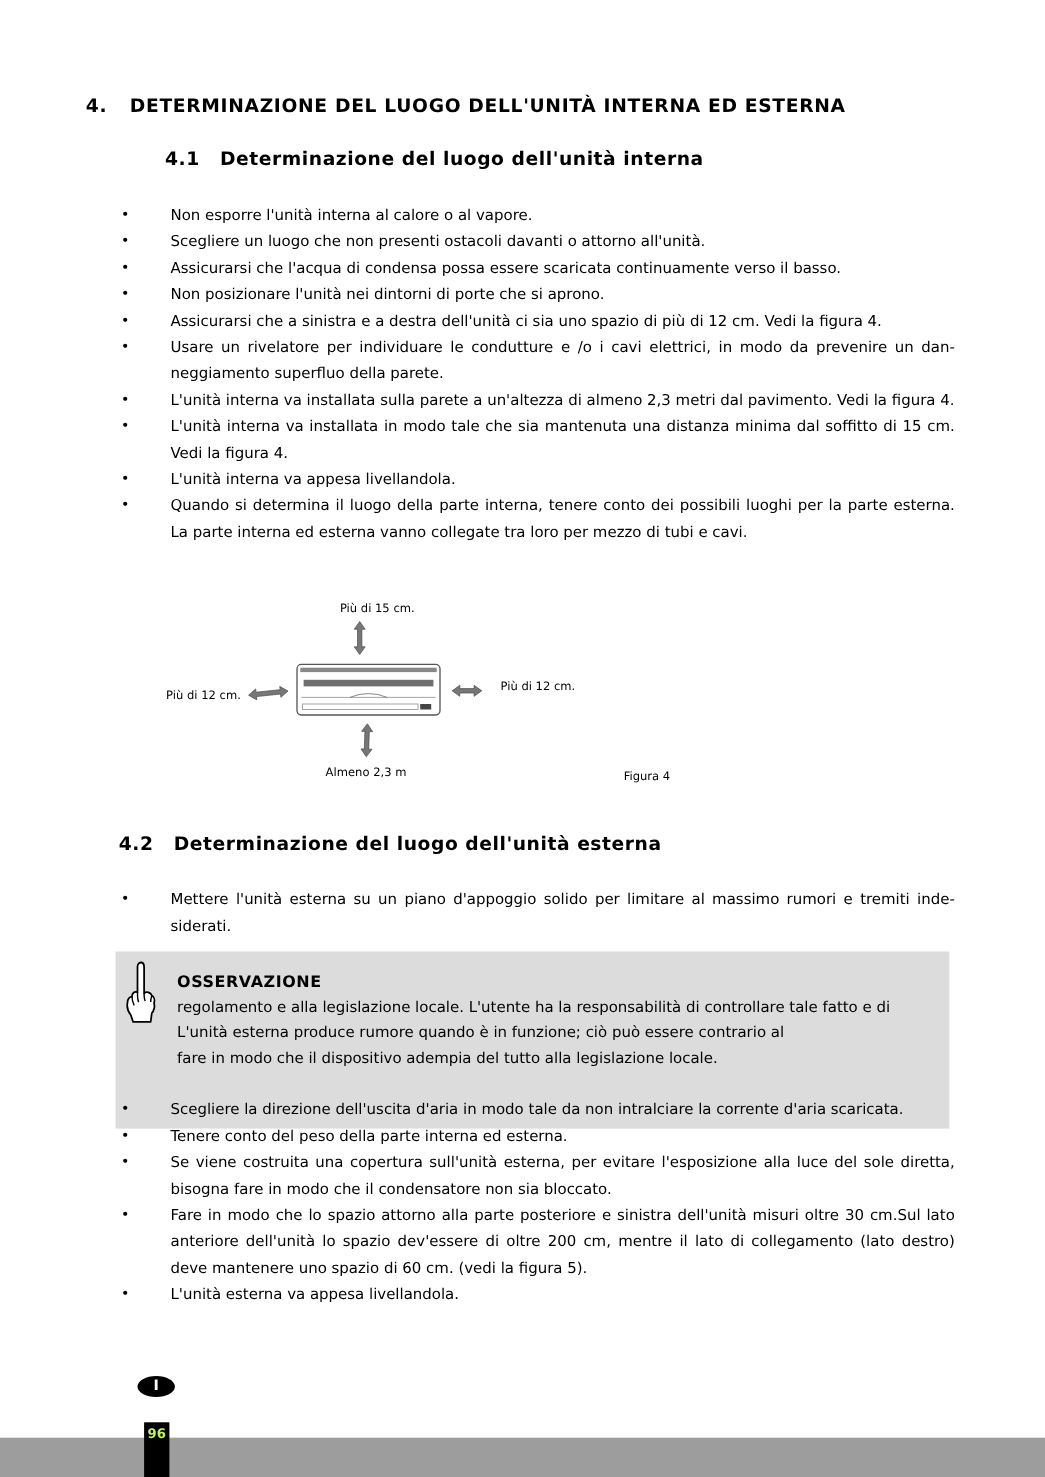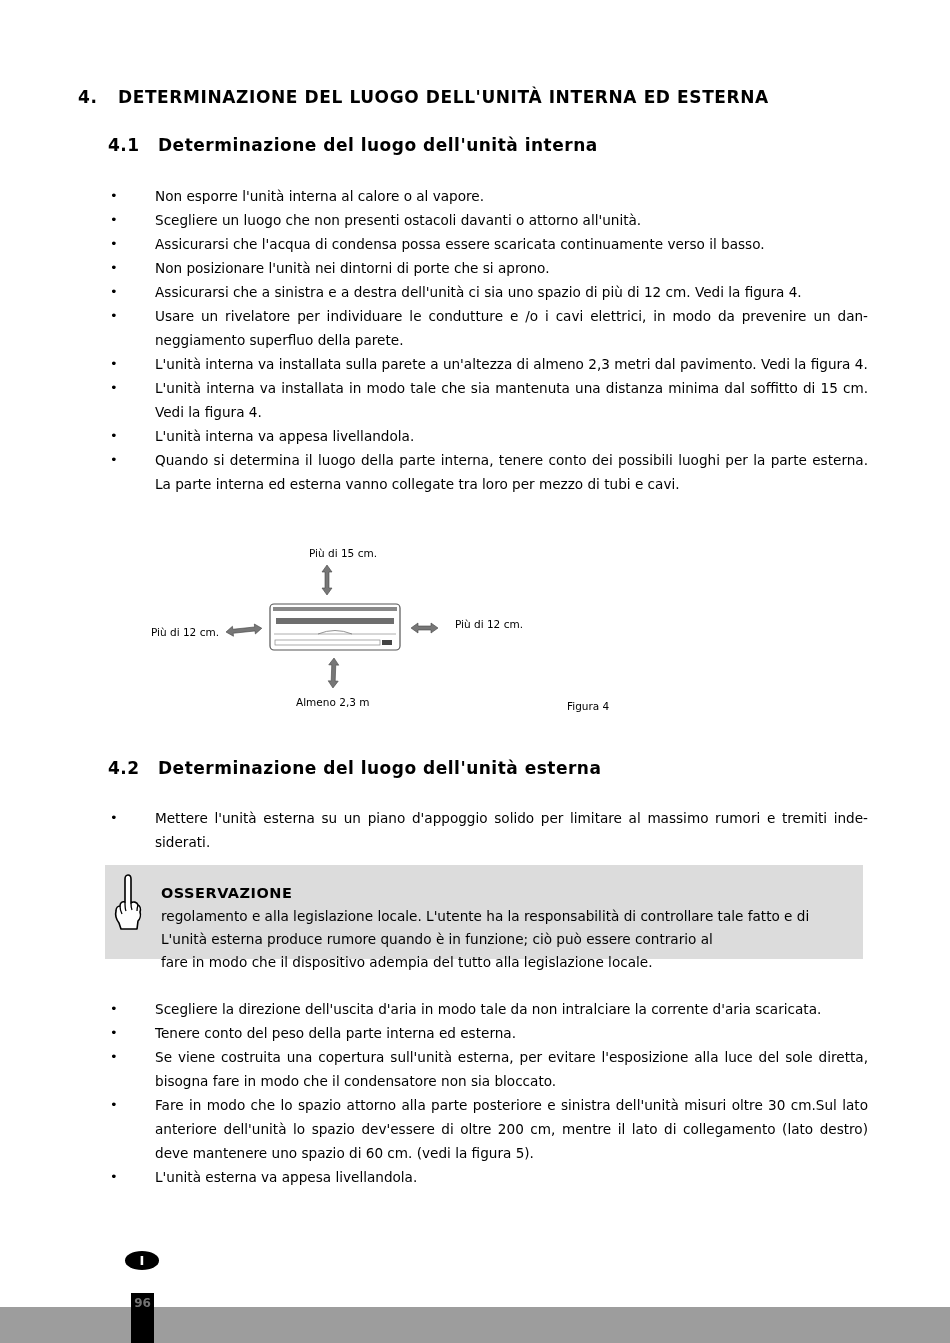--- a/index.html
+++ b/index.html
@@ -25,21 +25,21 @@
     }
     ul.bullets li {
       position: relative; padding-left: 47px; text-align: justify;
     }
     ul.bullets li .dot {
       position: absolute; left: 2px; top: 0; font-size: 13px;
     }
     .figure { position: absolute; left: 140px; top: 535px; width: 500px; height: 185px; }
     .fig-label { position: absolute; font-size: 10.5px; white-space: nowrap; }
     .note {
-      position: absolute; left: 105px; top: 865px; width: 758px; height: 94px;
+      position: absolute; left: 105px; top: 865px; width: 758px; height: 161px;
       background: #dcdcdc;
     }
     .note .hand { position: absolute; left: 6px; top: 6px; width: 34px; height: 64px; }
     .note .title {
       position: absolute; left: 56px; top: 20px;
       font-size: 14.5px; font-weight: bold; letter-spacing: 0.5px;
     }
     .note .text {
       position: absolute; left: 56px; top: 40px; width: 690px;
       font-size: 13.6px; line-height: 23px;
@@ -47,32 +47,32 @@
     .lang-badge {
       position: absolute; left: 125px; top: 1251px; width: 34px; height: 19px;
       background: #000; color: #fff; border-radius: 50%;
       font-size: 13px; font-weight: bold; text-align: center; line-height: 19px;
     }
     .footer-bar {
       position: absolute; left: 0; top: 1307px; width: 950px; height: 36px; background: #9d9d9d;
     }
     .page-num {
       position: absolute; left: 131px; top: 1293px; width: 23px; height: 50px;
-      background: #000; color: #737373; font-size: 12px; font-weight: bold; text-align: center;
+      background: #000; color: #bef264; font-size: 12px; font-weight: bold; text-align: center;
       line-height: 20px;
     }
   </style>
 </head>
 <body>
 
 <div class="h1">
   <span class="num">4.</span><span>DETERMINAZIONE DEL LUOGO DELL'UNITÀ INTERNA ED ESTERNA</span>
 </div>
 
-<div class="h2" style="top:135px;">
+<div class="h2" style="top:135px;margin-left:42px;">
   <span class="num">4.1</span><span>Determinazione del luogo dell'unità interna</span>
 </div>
 
 <ul class="bullets" style="top:184px;">
   <li><span class="dot">•</span><span>Non esporre l'unità interna al calore o al vapore.</span></li>
   <li><span class="dot">•</span><span>Scegliere un luogo che non presenti ostacoli davanti o attorno all'unità.</span></li>
   <li><span class="dot">•</span><span>Assicurarsi che l'acqua di condensa possa essere scaricata continuamente verso il basso.</span></li>
   <li><span class="dot">•</span><span>Non posizionare l'unità nei dintorni di porte che si aprono.</span></li>
   <li><span class="dot">•</span><span>Assicurarsi che a sinistra e a destra dell'unità ci sia uno spazio di più di 12 cm. Vedi la figura 4.</span></li>
   <li><span class="dot">•</span><span>Usare un rivelatore per individuare le condutture e /o i cavi elettrici, in modo da prevenire un dan­neggiamento superfluo della parete.</span></li>

